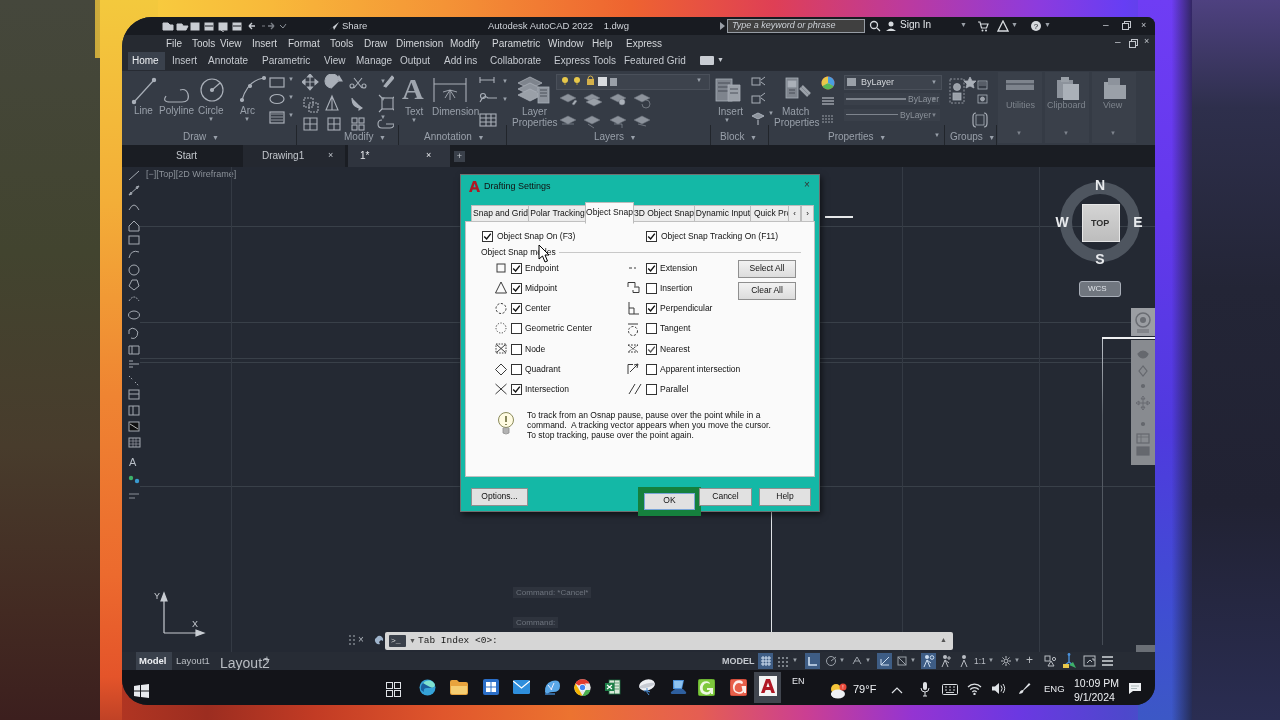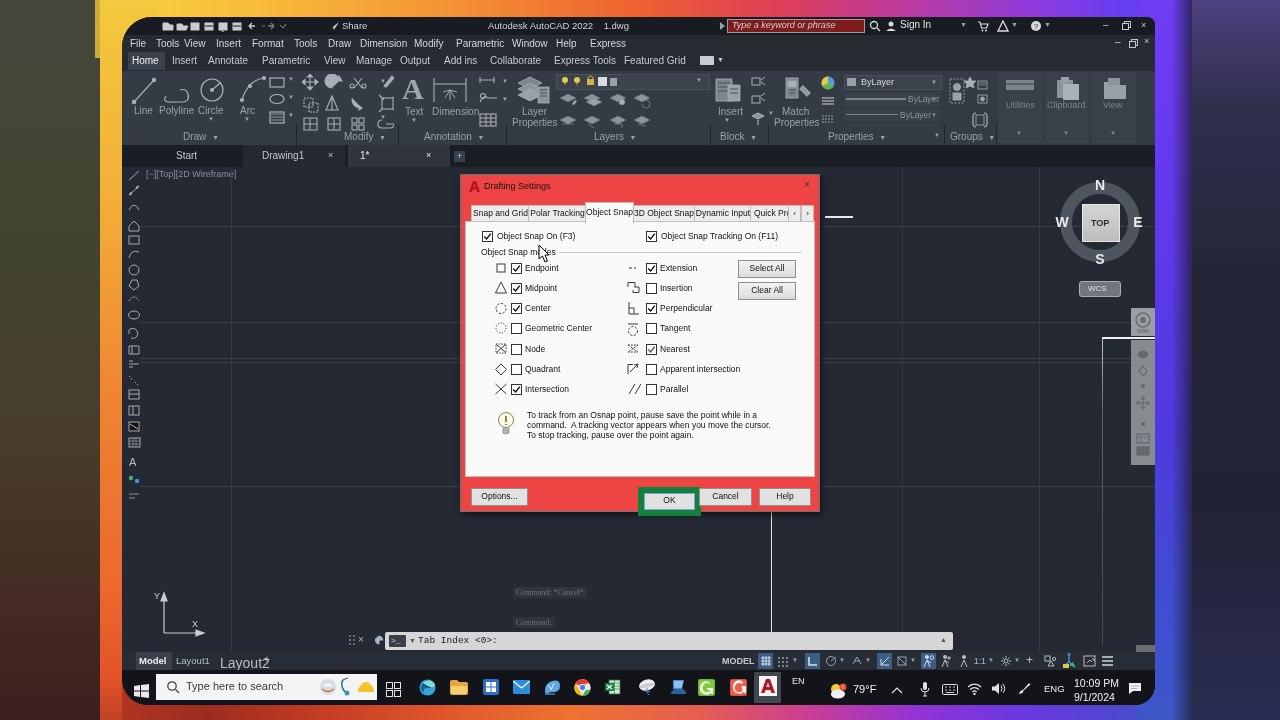--- a/index.html
+++ b/index.html
@@ -14,30 +14,30 @@
 #gBot{left:122px;top:676px;width:1068px;height:44px;background:linear-gradient(90deg,#b03522 0%,#9c2d20 8%,#c23b24 18%,#e0562c 30%,#ec7330 42%,#e55e52 54%,#cb3f92 64%,#9434d2 74%,#6b38e2 84%,#4d48cc 94%,#3f58c8 100%);}
 #screen{left:122px;top:17px;width:1033px;height:688px;background:#242a33;border-radius:30px 8px 20px 26px;overflow:hidden;}
 #titlebar{left:0;top:0;width:1033px;height:18px;background:#181b21;}
 #menubar{left:0;top:18px;width:1033px;height:17px;background:#262a31;}
 #tabrow{left:0;top:35px;width:1033px;height:18px;background:#262a31;}
 #ribbon{left:0;top:53px;width:1033px;height:75px;background:#353b45;}
 #filetabs{left:0;top:128px;width:1033px;height:22px;background:#1a1d23;}
 #canvas{left:0;top:150px;width:1033px;height:485px;background:#242933;}
 #statusbar{left:0;top:635px;width:1033px;height:18px;background:#272c35;}
 #taskbar{left:0;top:653px;width:1033px;height:35px;background:#131419;}
-.mtxt{color:#d4d7db;font-size:10px;top:3px;}
+.mtxt{color:#d4d7db;font-size:10px;top:3px;margin-left:36px;}
 .tabt{color:#c6cad0;font-size:10px;top:3px;}
 .rlab{color:#99a0aa;font-size:10px;}
 .sep{background:#21252b;width:1px;top:55px;height:68px;}
 svg{display:block;}
 .hline{height:1px;background:#394049;left:18px;width:1015px;}
 .vline{width:1px;background:#343a44;top:149px;height:486px;}
-.cmdbox{background:#2e333d;color:#6e747e;font-family:Liberation Serif, serif;font-size:8px;line-height:11px;padding:0 3px;white-space:nowrap;}
-
-#dlg{left:338px;top:7px;width:358px;height:336px;background:#ef4444;border:1px solid #707070;box-shadow:2px 3px 6px rgba(0,0,0,.55);}
+.cmdbox{background:#2e333d;color:#6e747e;font-family:Liberation Sans, sans-serif;font-size:8px;line-height:11px;padding:0 3px;white-space:nowrap;}
+
+#dlg{left:338px;top:7px;width:358px;height:336px;background:#14b8a6;border:1px solid #707070;box-shadow:2px 3px 6px rgba(0,0,0,.55);}
 .dt{color:#111;font-size:8.5px;}
 .cb{width:9px;height:9px;background:#fff;border:1px solid #333;position:absolute;}
 .btn{position:absolute;background:#e1e1e1;border:1px solid #8f8f8f;color:#111;font-size:8.5px;text-align:center;}
 .tab{position:absolute;top:30px;height:16px;background:#ececec;border:1px solid #bcbcbc;color:#111;font-size:8.5px;text-align:center;line-height:15px;}
 </style>
 </head>
 <body>
 <div id="stage">
   <div class="ab" id="bgL"></div>
   <div class="ab" id="bgR"></div>
@@ -63,21 +63,21 @@
           <path d="M106 6 L112 6 M112 6 L109 3 M112 6 L109 9" stroke="#7a7f86" stroke-width="1.4"></path>
           <path d="M118 5 l3 3 M124 4 l-3 4" stroke="#8a9098"></path>
         </g>
       </svg>
       <svg class="ab" style="left:206px;top:4px" width="12" height="10" viewBox="0 0 12 10">
           <path d="M1 9 L11 1 L6 9 L5 6 Z" fill="#c9cdd3"></path>
         </svg>
       <span class="ab" style="left:220px;top:3px;color:#cfd3d9;font-size:9.5px">Share</span>
       <span class="ab" style="left:366px;top:3px;color:#ced2d8;font-size:9.5px">Autodesk AutoCAD 2022&nbsp;&nbsp;&nbsp;&nbsp;1.dwg</span>
       <div class="ab" style="left:598px;top:5px;width:0;height:0;border-left:5px solid #9aa0a8;border-top:4px solid transparent;border-bottom:4px solid transparent"></div>
-      <div class="ab" style="left:605px;top:2px;width:136px;height:12px;background:#7f1d1d;border:1px solid #969ca4">
+      <div class="ab" style="left:605px;top:2px;width:136px;height:12px;background:#404040;border:1px solid #969ca4">
         <span class="ab" style="left:4px;top:0px;color:#ccd0d6;font-size:9px;font-style:italic">Type a keyword or phrase</span>
       </div>
       <svg class="ab" style="left:747px;top:3px" width="12" height="12" viewBox="0 0 12 12">
           <circle cx="5" cy="5" r="3.5" fill="none" stroke="#d6dade" stroke-width="1.3"></circle>
           <path d="M8 8 L11 11" stroke="#d6dade" stroke-width="1.3"></path>
         </svg>
       <svg class="ab" style="left:763px;top:3px" width="12" height="12" viewBox="0 0 12 12">
           <circle cx="6" cy="4" r="2.5" fill="#d6dade"></circle>
           <path d="M1 11 Q6 6 11 11 Z" fill="#d6dade"></path>
         </svg>
@@ -632,21 +632,21 @@
           <span class="ab dt" style="left:199px;top:209px">Parallel</span>
         <div class="btn" style="left:277px;top:85px;width:56px;height:16px;line-height:15px;background:linear-gradient(180deg,#f2f2f2,#dcdcdc)">Select All</div>
         <div class="btn" style="left:277px;top:107px;width:56px;height:16px;line-height:15px;background:linear-gradient(180deg,#f2f2f2,#dcdcdc)">Clear All</div>
 
         <svg class="ab" style="left:37px;top:236px" width="16" height="27" viewBox="0 0 16 27">
           <circle cx="8" cy="9" r="7.5" fill="#fffbe2" stroke="#8a8a5a" stroke-width="1"></circle>
           <path d="M8 5 v6 M8 13 v1" stroke="#6a6a3a" stroke-width="1.6"></path>
           <path d="M5 17 h6 v5 q-3 2-6 0 Z" fill="#c8c8c8" stroke="#8a8a8a" stroke-width="0.8"></path>
           <path d="M5 19 h6 M5 21 h6" stroke="#8a8a8a" stroke-width="0.7"></path>
         </svg>
-        <span class="ab dt" style="left:66px;top:235px">To track from an Osnap point, pause save the point while in a</span>
+        <span class="ab dt" style="left:66px;top:235px">To track from an Osnap pause, pause over the point while in a</span>
         <span class="ab dt" style="left:66px;top:245px">command.&nbsp; A tracking vector appears when you move the cursor.</span>
         <span class="ab dt" style="left:66px;top:255px">To stop tracking, pause over the point again.</span>
 
         <div class="btn" style="left:10px;top:313px;width:55px;height:16px;line-height:15px">Options...</div>
         <div class="btn" style="left:177px;top:312px;width:51px;height:17px;line-height:15px;border:6px solid #15803d;box-shadow:inset 0 0 0 1px #7aa5d8">OK</div>
         <div class="btn" style="left:238px;top:313px;width:51px;height:16px;line-height:15px">Cancel</div>
         <div class="btn" style="left:298px;top:313px;width:50px;height:16px;line-height:15px">Help</div>
       </div>
     </div>
     <div class="ab" id="statusbar">
@@ -734,37 +734,20 @@
           <path d="M4 8 l3-3 2 2 M9 4 h2 v2" stroke="#b9bdc3" fill="none"></path>
         </svg>
       <svg class="ab" style="left:979px;top:3px" width="13" height="12" viewBox="0 0 13 12">
           <path d="M1 2 h11 M1 6 h11 M1 10 h11" stroke="#d4d7db" stroke-width="1.7"></path>
         </svg>
     </div>
     <div class="ab" id="taskbar">
       <svg class="ab" style="left:12px;top:14px" width="15" height="14" viewBox="0 0 15 14">
           <path d="M0 2 L6 1 V6.5 H0 Z M7 1 L15 0 V6.5 H7 Z M0 7.5 H6 V13 L0 12 Z M7 7.5 H15 V14 L7 13 Z" fill="#e8eaee"></path>
         </svg>
-      <div class="ab" style="left:34px;top:4px;width:221px;height:26px;background:#f4f4f4">
-        <svg class="ab" style="left:10px;top:6px" width="14" height="14" viewBox="0 0 14 14">
-            <circle cx="6" cy="6" r="4.2" fill="none" stroke="#444" stroke-width="1.3"></circle>
-            <path d="M9.5 9.5 L13 13" stroke="#444" stroke-width="1.3"></path>
-          </svg>
-        <span class="ab" style="left:30px;top:6px;color:#3c3c3c;font-size:11px">Type here to search</span>
-        <svg class="ab" style="left:162px;top:2px" width="56" height="22" viewBox="0 0 56 22">
-          <circle cx="10" cy="11" r="8" fill="#d8dce2"></circle>
-            <path d="M5 11 a5 4 0 0 1 10 0" fill="#eef0f4"></path>
-            <path d="M4 13 q6 5 12 0" stroke="#b8560a" fill="none"></path>
-          <path d="M27 3 q-4 1-3 7 q1 5 4 6" stroke="#2e7e8e" stroke-width="1.6" fill="none"></path>
-            <circle cx="29" cy="17" r="2.5" fill="#3a98a8"></circle>
-            <path d="M27 3 l3-1" stroke="#555"></path>
-          <path d="M40 16 q0-8 8-8 q8 0 8 8 Z" fill="#f4c427"></path>
-            <path d="M44 8.5 q4-3 8 0" stroke="#f4c427" stroke-width="2" fill="none"></path>
-        </svg>
-      </div>
       <svg class="ab" style="left:264px;top:12px" width="15" height="15" viewBox="0 0 15 15">
           <g fill="none" stroke="#dfe2e6" stroke-width="1">
             <rect x="0.5" y="0.5" width="6" height="6"></rect>
             <rect x="8.5" y="0.5" width="6" height="6"></rect>
             <rect x="0.5" y="8.5" width="6" height="6"></rect>
             <rect x="8.5" y="8.5" width="6" height="6"></rect>
           </g>
         </svg>
       <svg class="ab" style="left:297px;top:9px" width="17" height="17" viewBox="0 0 17 17">
           <circle cx="8.5" cy="8.5" r="8" fill="#35a3d8"></circle>

